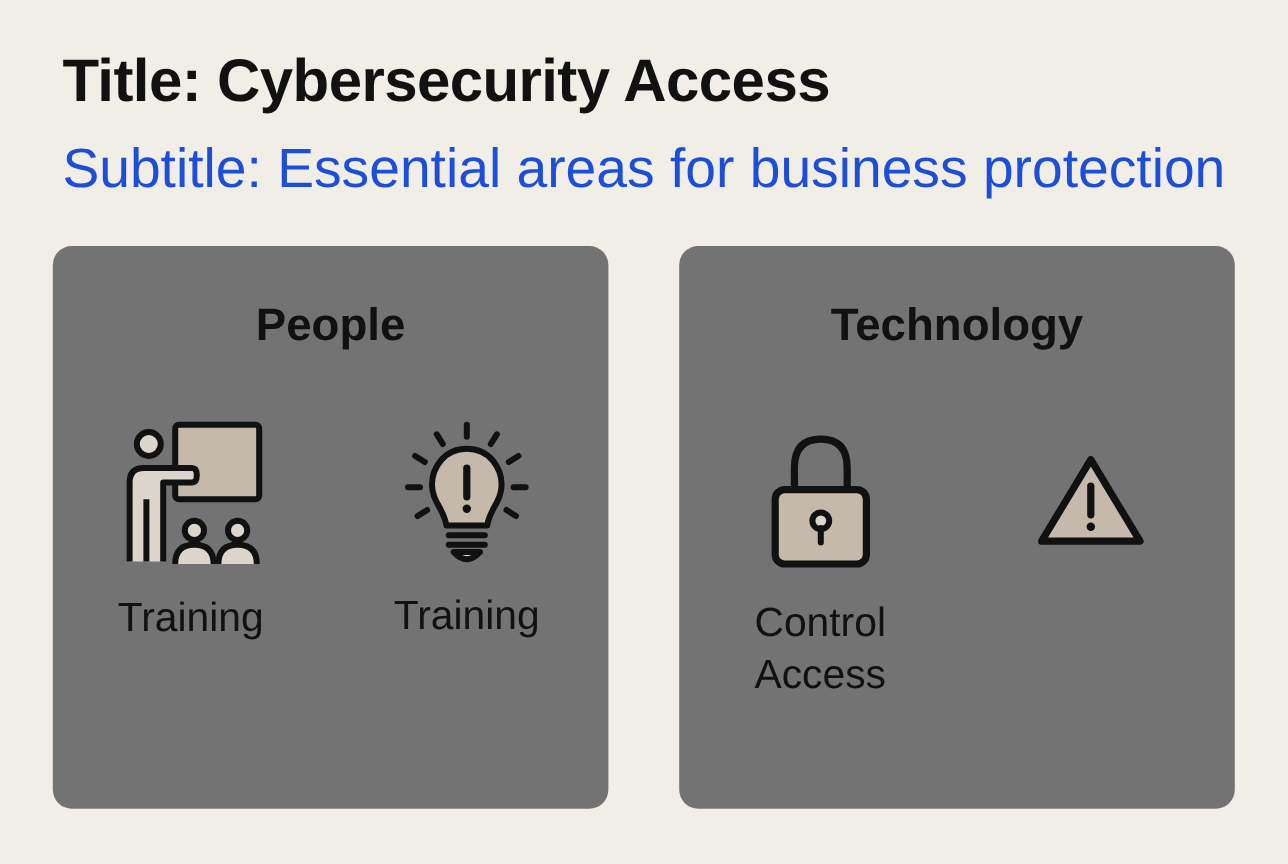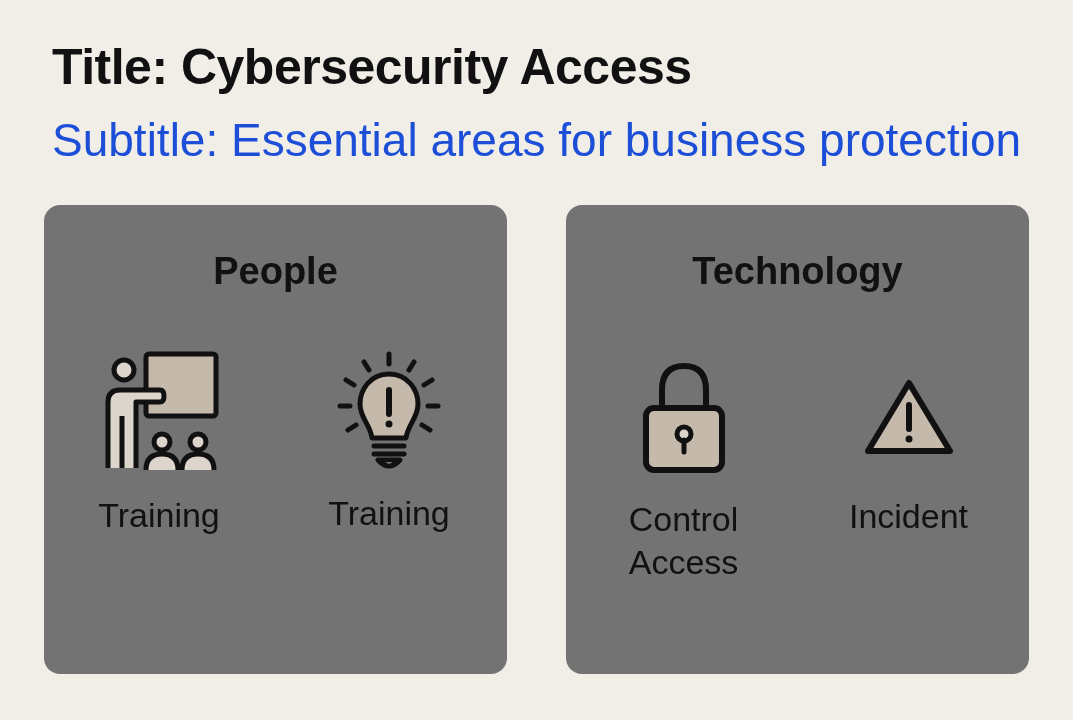--- a/index.html
+++ b/index.html
@@ -102,16 +102,15 @@
     </div>
   </div>
 
   <div class="item" style="left:245px; top:172px; width:195px;">
     <svg width="90" height="80" viewBox="0 0 90 80">
       <path d="M45 6 L86 74 H4 Z" fill="#c4b9ab" stroke="#111" stroke-width="6" stroke-linejoin="round"></path>
       <line x1="45" y1="28" x2="45" y2="52" stroke="#111" stroke-width="6" stroke-linecap="round"></line>
       <circle cx="45" cy="62" r="3.5" fill="#111"></circle>
     </svg>
     <div class="item-label" style="margin-top:38px;">
-      <div>Incident</div>
     </div>
   </div>
 </div>
 
 </body></html>

